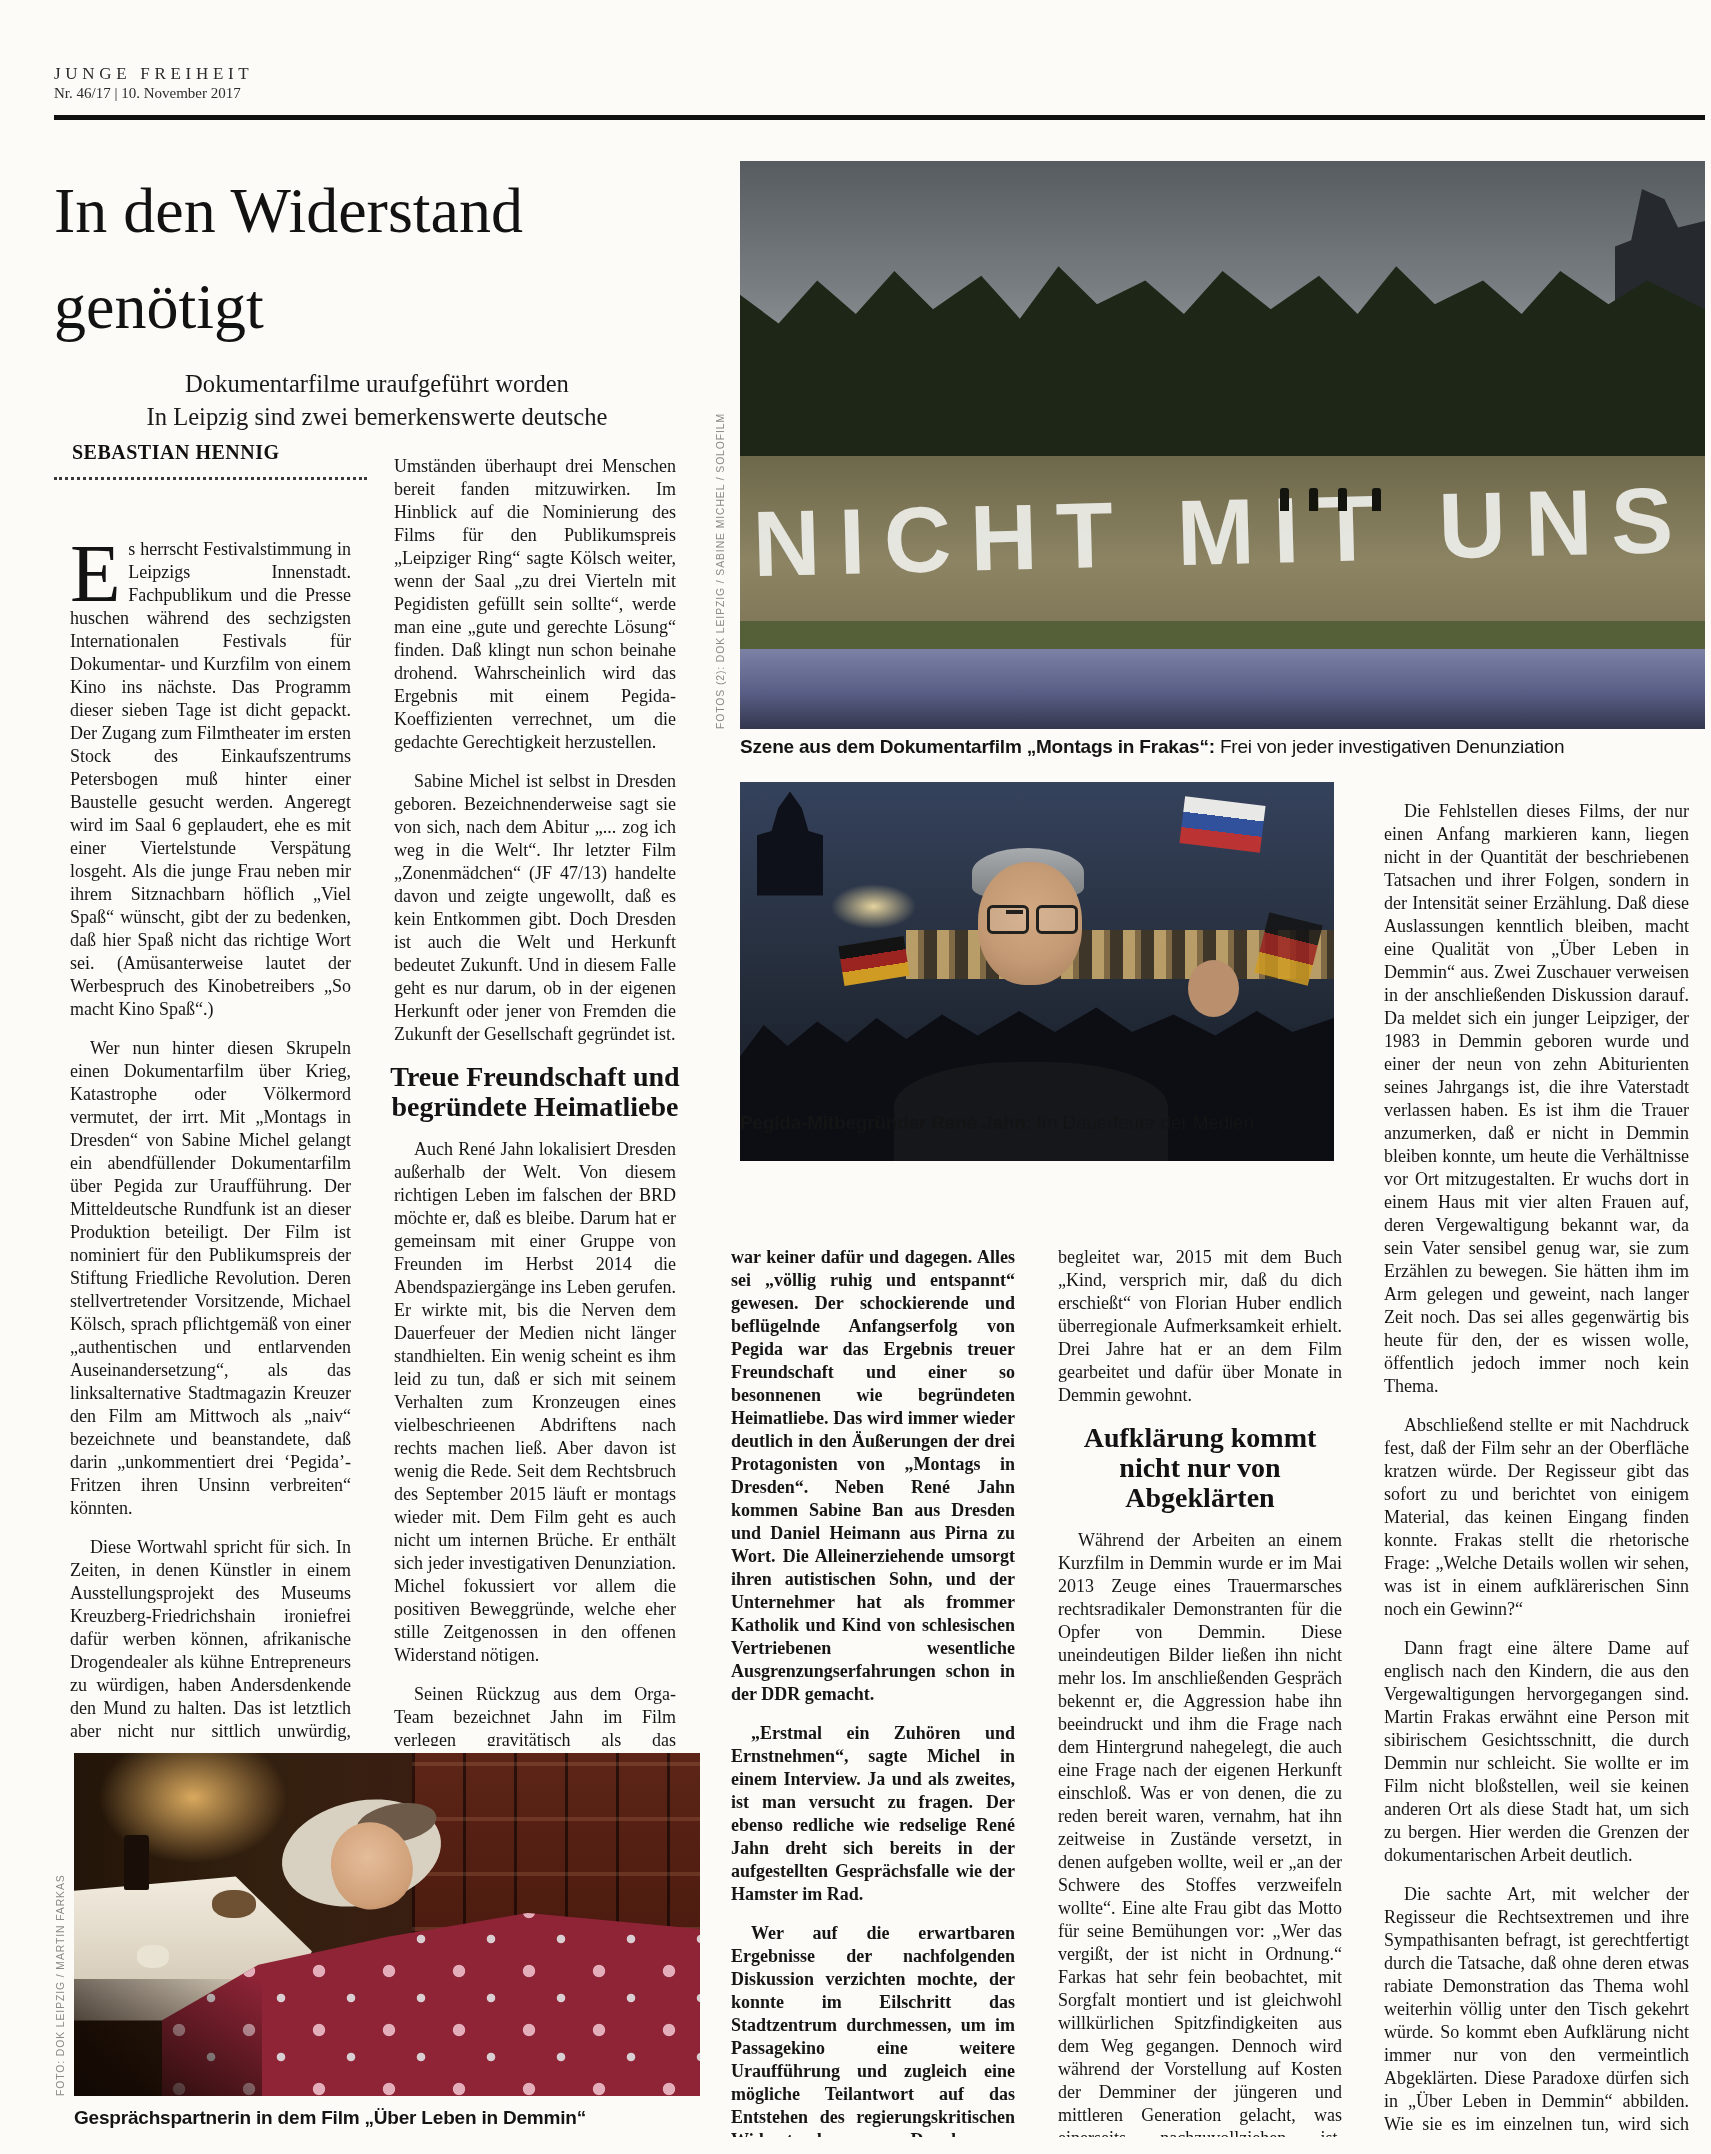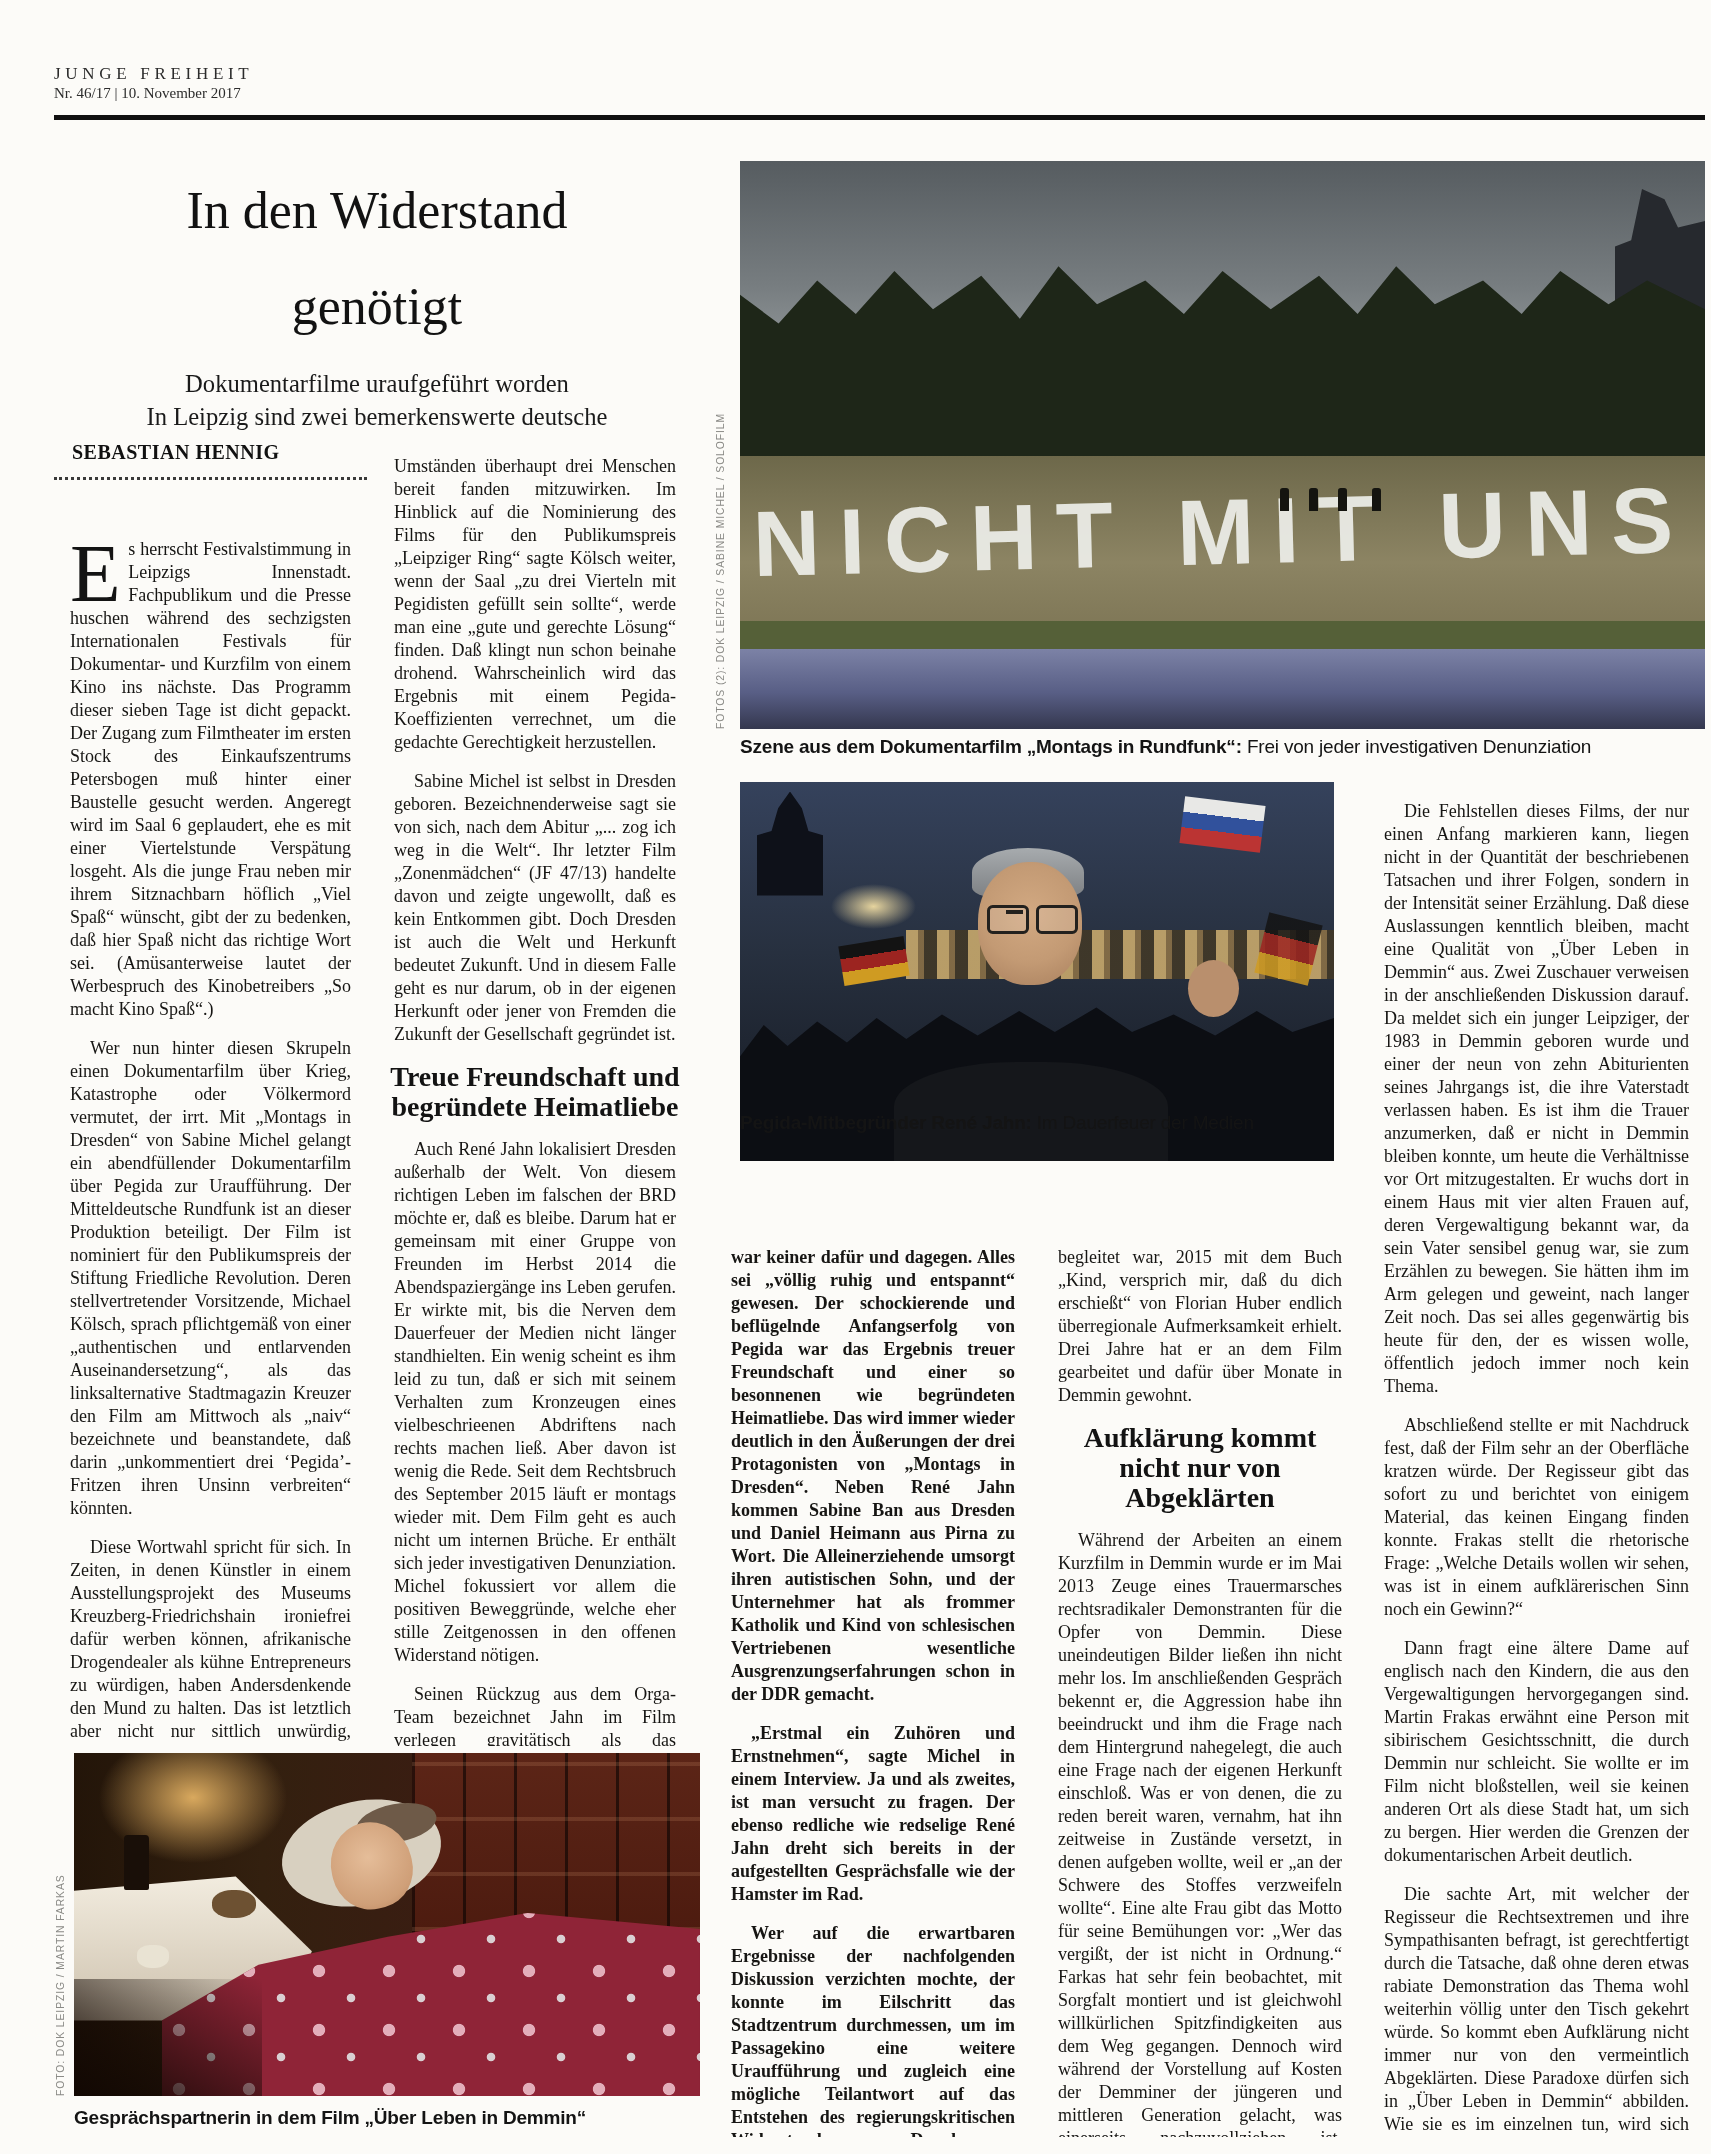--- a/index.html
+++ b/index.html
@@ -3,22 +3,22 @@
 <meta charset="utf-8">
 <style>
   html,body{margin:0;padding:0;background:#d8d8d4;}
   .page{position:relative;width:1712px;height:2155px;background:#fcfbf8;margin:0 auto;
         font-family:"Liberation Serif",serif;color:#161513;overflow:hidden;}
   
   .mast-title{position:absolute;left:54px;top:64px;font-size:17px;letter-spacing:4.7px;color:#2b2b2b;}
   .mast-issue{position:absolute;left:54px;top:85px;font-size:15px;color:#2b2b2b;}
   .mast-rule{position:absolute;left:54px;top:115px;width:1651px;height:4.7px;background:#111;}
   
-  .headline{position:absolute;left:54px;top:163px;width:646px;text-align:center;
-            font-size:52px;line-height:96px;color:#121212;}
+  .headline{position:absolute;left:54px;top:163px;width:646px;
+            font-size:64px;line-height:96px;color:#121212;}
   .subtitle{position:absolute;left:54px;top:367px;width:646px;text-align:center;
             font-size:24.6px;line-height:33px;color:#1a1a1a;}
   .author{position:absolute;left:72px;top:441px;width:313px;font-family:Liberation Serif, serif;
           font-weight:bold;font-size:20px;letter-spacing:0.5px;color:#111;}
   .author-rule{position:absolute;left:54px;top:477px;width:313px;height:0;
                border-top:3.8px dotted #3a3a3a;}
   
   .col{position:absolute;font-size:18px;line-height:23px;text-align:justify;
        overflow:hidden;hyphens:auto;-webkit-hyphens:auto;}
   .col p{margin:16px;}
@@ -159,21 +159,21 @@
     <div class="pt-letters">NICHT MIT UNS</div>
     <div class="pt-person" style="left:56%"></div>
     <div class="pt-person" style="left:59%"></div>
     <div class="pt-person" style="left:62%"></div>
     <div class="pt-person" style="left:65.5%"></div>
     <div class="pt-grass"></div>
     <div class="pt-fore"></div>
   </div>
   <div class="credit" style="left:715px;top:161px;height:568px;">FOTOS (2): DOK LEIPZIG / SABINE MICHEL / SOLOFILM</div>
   <div class="caption" style="left:740px;top:736px;width:965px;">
-    <b>Szene aus dem Dokumentarfilm „Montags in Rundfunk“:</b><span> Frei von jeder investigativen Denunziation</span>
+    <b>Szene aus dem Dokumentarfilm „Montags in Frakas“:</b><span> Frei von jeder investigativen Denunziation</span>
   </div>
 
   <div class="photo p-mid">
     <div class="pm-bg"></div>
     <div class="pm-dome"></div>
     <div class="pm-glow"></div>
     <div class="pm-lights"></div>
     <div class="pm-flag-ru"></div>
     <div class="pm-flag-de1"></div>
     <div class="pm-flag-de2"></div>

